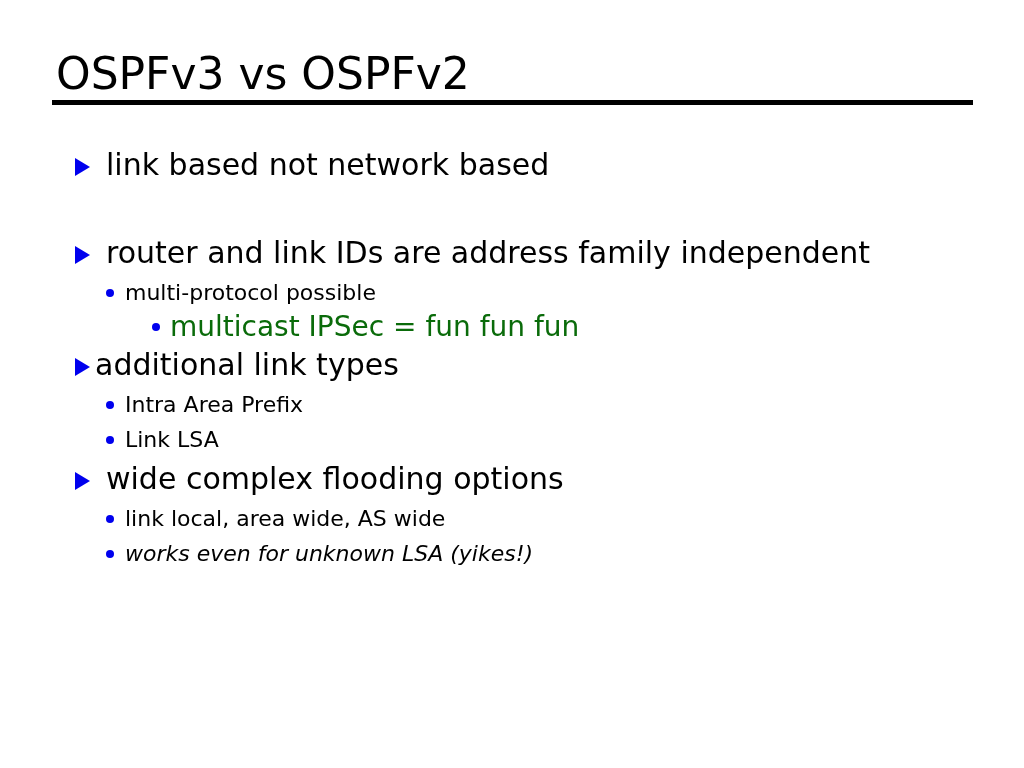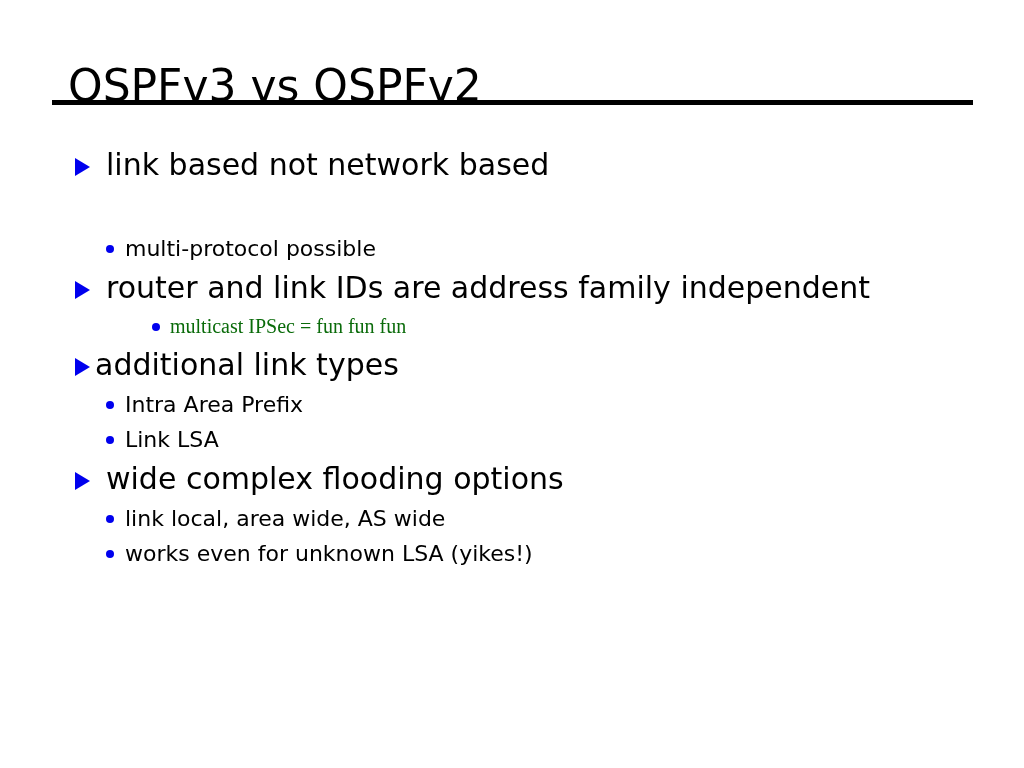--- a/index.html
+++ b/index.html
@@ -29,21 +29,21 @@
     top: 44px;
     width: 921px;
   }
   .slide-title {
     font-size: 44px;
     line-height: 52px;
     font-weight: normal;
     color: #000000;
     letter-spacing: 0px;
     white-space: nowrap;
-    margin: 16px;
+    margin: 4px;
   }
   .title-rule {
     position: absolute;
     left: 52px;
     top: 100px;
     width: 921px;
     height: 5px;
     background: #000000;
   }
 
@@ -121,24 +121,23 @@
     left: 152px;
     top: 13px;
     width: 8px;
     height: 8px;
     border-radius: 50%;
     background: #0000ee;
   }
   .lvl3 .txt {
     display: inline-block;
     padding-left: 20px;
-    font-size: 20px;
+    font-size: 28px;
     line-height: 33px;
     vertical-align: top;
-    font-family: Liberation Serif, serif;
   }
 
   
   .spacer-lvl1 {
     height: 44px;
   }
 </style>
 </head>
 <body>
 
@@ -152,30 +151,30 @@
 
   <div class="body-block">
 
     <div class="bullet-row lvl1">
       <span class="marker"></span>
       <span class="txt" style="color: rgb(0, 0, 0);">link based not network based</span>
     </div>
 
     <div class="spacer-lvl1"></div>
 
+    <div class="bullet-row lvl1">
+      <span class="marker"></span>
+      <span class="txt" style="color: rgb(0, 0, 0);">router and link IDs are address family independent</span>
+    </div>
+
     <div class="bullet-row lvl2">
       <span class="marker"></span>
       <span class="txt" style="color: rgb(0, 0, 0);">multi-protocol possible</span>
     </div>
 
-    <div class="bullet-row lvl1">
-      <span class="marker"></span>
-      <span class="txt" style="color: rgb(0, 0, 0);">router and link IDs are address family independent</span>
-    </div>
-
 
 
     <div class="bullet-row lvl3">
       <span class="marker"></span>
       <span class="txt" id="green-item" style="color: rgb(10, 107, 10);">multicast IPSec = fun fun fun</span>
     </div>
 
     <div class="bullet-row lvl1">
       <span class="marker"></span>
       <span class="txt" style="color: rgb(0, 0, 0); padding-left: 20px;">additional link types</span>
@@ -196,17 +195,17 @@
       <span class="txt" style="color: rgb(0, 0, 0);">wide complex flooding options</span>
     </div>
 
     <div class="bullet-row lvl2">
       <span class="marker"></span>
       <span class="txt" style="color: rgb(0, 0, 0);">link local, area wide, AS wide</span>
     </div>
 
     <div class="bullet-row lvl2">
       <span class="marker"></span>
-      <span class="txt" style="color: rgb(0, 0, 0);">works even for unknown LSA (yikes!)</span>
+      <span class="txt" style="color: rgb(0, 0, 0); font-style: italic;">works even for unknown LSA (yikes!)</span>
     </div>
 
   </div>
 </div>
 
 </body></html>

